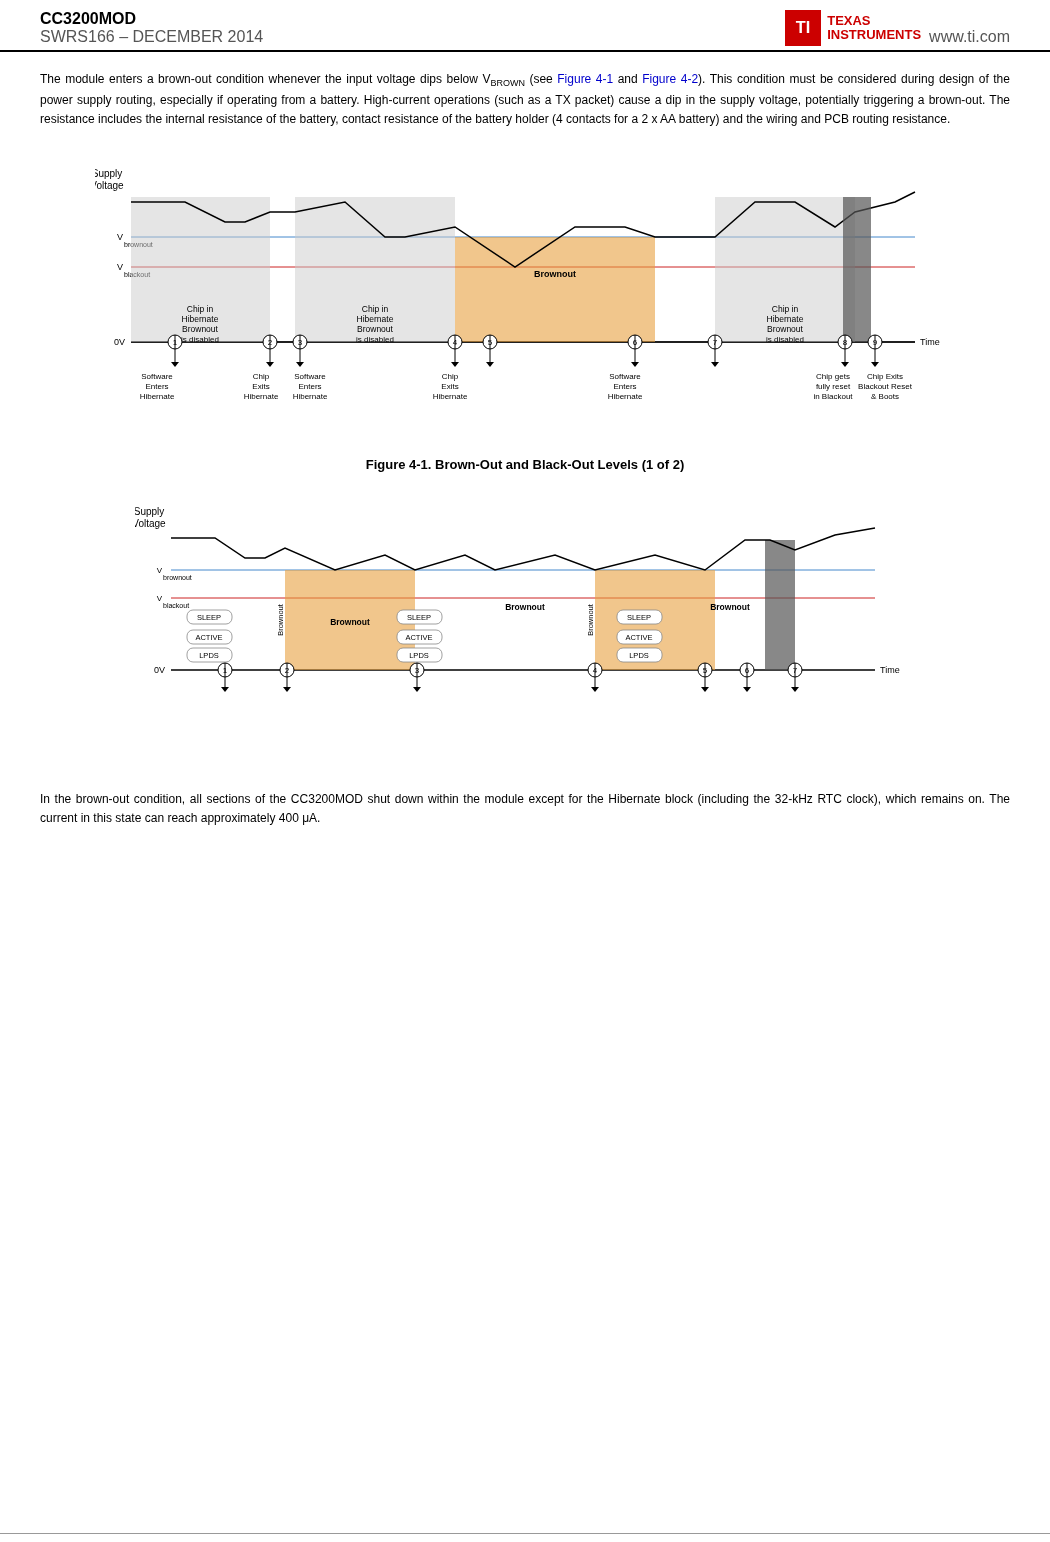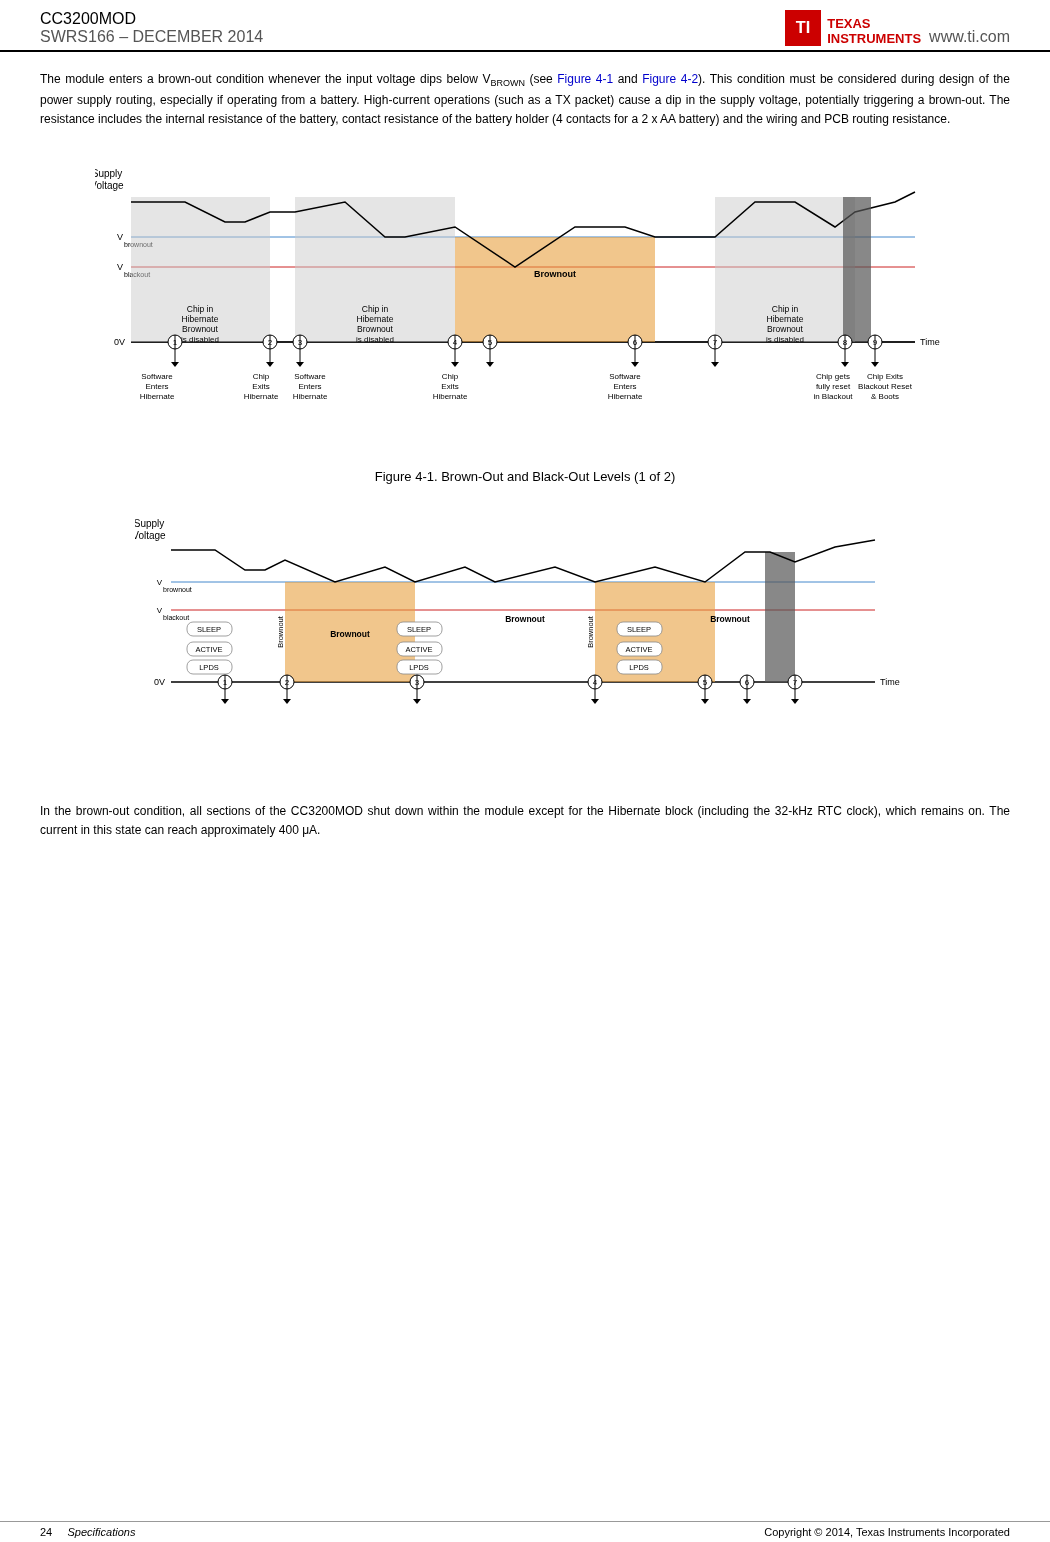--- a/index.html
+++ b/index.html
@@ -16,35 +16,35 @@
     
     .header {
       display: flex;
       justify-content: space-between;
       align-items: flex-start;
       padding: 10px 40px 4px 40px;
       border-bottom: 2px solid #000;
     }
     .header-left .doc-title {
       font-size: 16px;
-      font-weight: normal;
+      font-weight: bold;
       color: #000;
     }
     .header-left .doc-subtitle {
       font-size: 16px;
       color: #555;
     }
     .header-right {
       display: flex;
       align-items: center;
       gap: 8px;
     }
     .ti-logo {
       display: flex;
-      align-items: flex-end;
+      align-items: center;
       gap: 6px;
     }
     .ti-logo-icon {
       width: 36px;
       height: 36px;
     }
     .ti-logo-text {
       display: flex;
       flex-direction: column;
       font-weight: bold;
@@ -82,22 +82,22 @@
       text-decoration: none;
     }
 
     
     .figure-container {
       text-align: center;
       margin: 18px 0 10px 0;
     }
     .figure-caption {
       font-size: 13px;
-      font-weight: normal;
-      margin-top: 12px;
+      font-weight: bold;
+      margin-top: 0;
       margin-bottom: 16px;
     }
 
     
     .fig-svg {
       display: block;
       margin: 0 auto;
     }
 
     
@@ -425,21 +425,13 @@
   </div>
 
   <p class="body-text">
     In the brown-out condition, all sections of the CC3200MOD shut down within the module except for the Hibernate block (including the 32-kHz RTC clock), which remains on. The current in this state can reach approximately 400 μA.
   </p>
 
 
 </div>
 
 <div class="footer">
-  <div class="footer-main">
-    <div>
-      <span>24</span>
-      &nbsp;&nbsp;&nbsp;
-      <span class="footer-specs">Specifications</span>
-    </div>
-    <div>Copyright © 2014, Texas Instruments Incorporated</div>
-  </div>
 </div>
 
 </body></html>

